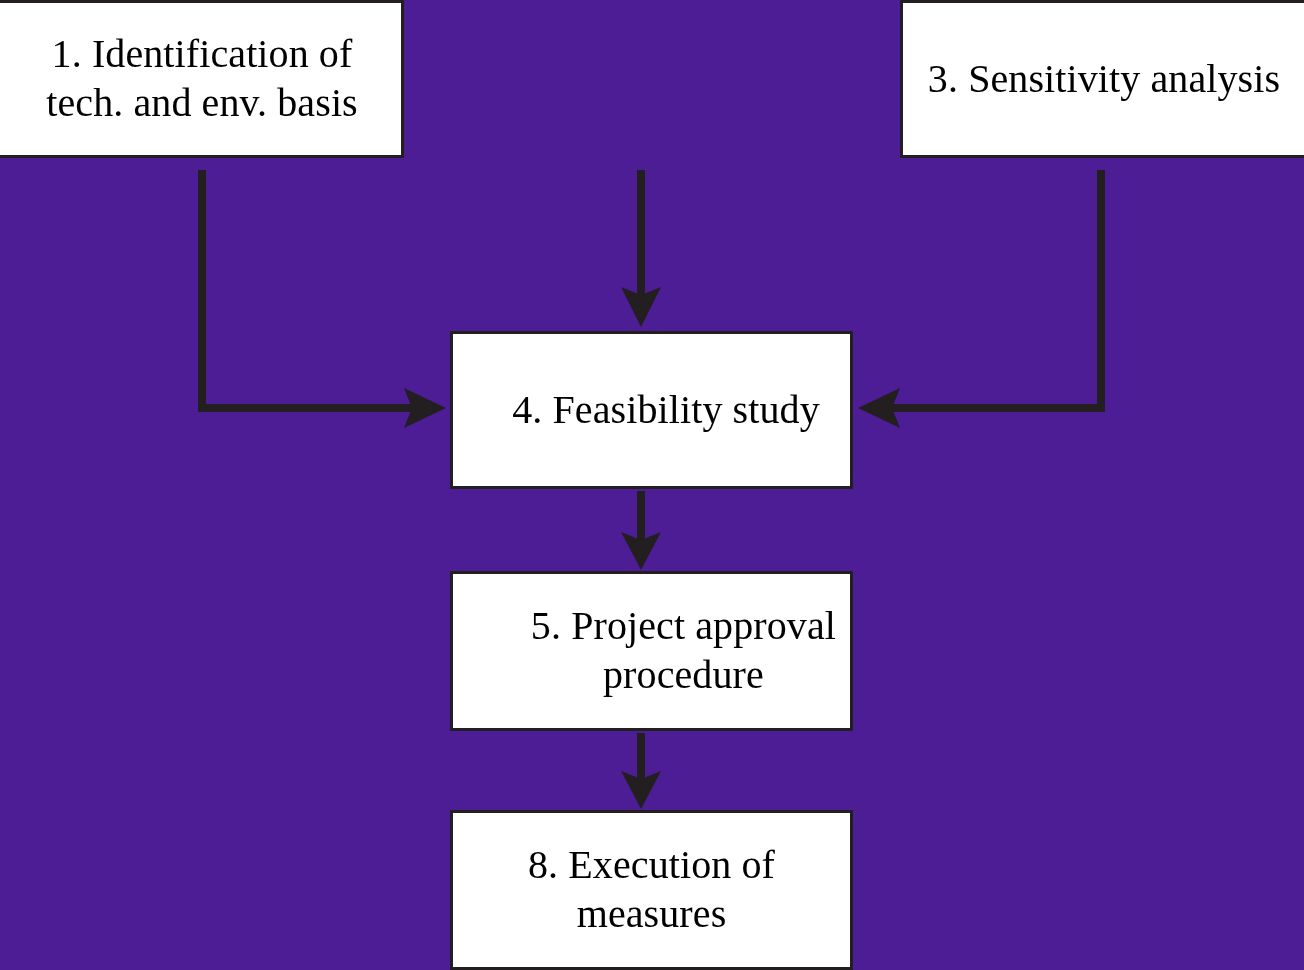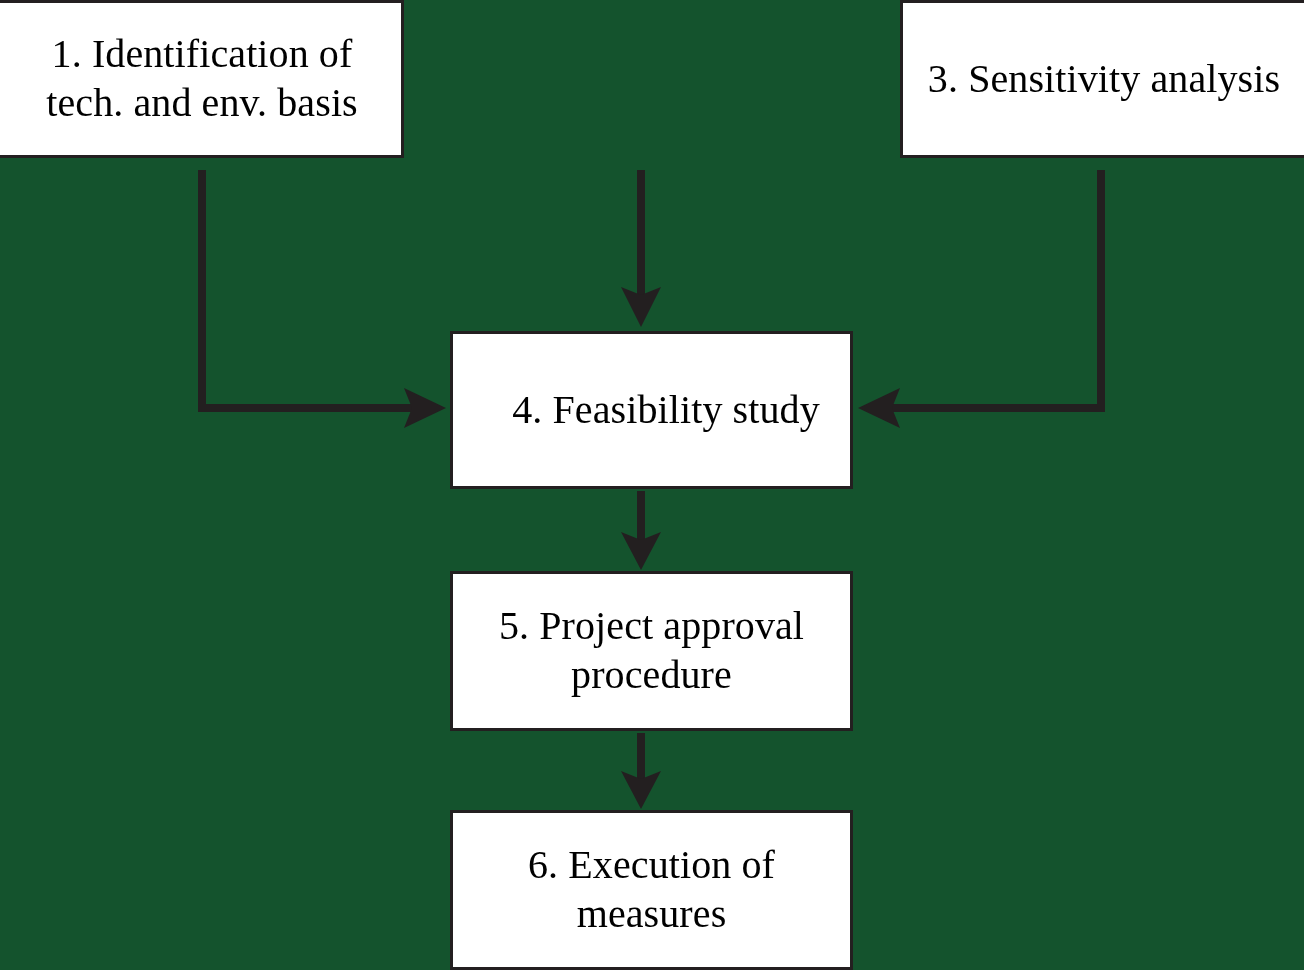--- a/index.html
+++ b/index.html
@@ -4,21 +4,21 @@
 <style>
   html, body {
     margin: 0;
     padding: 0;
     background: #ffffff;
   }
   #canvas {
     position: relative;
     width: 1304px;
     height: 970px;
-    background: #14532d;
+    background: #4c1d95;
     overflow: hidden;
     font-family: "Liberation Serif", "DejaVu Serif", serif;
   }
   .node {
     position: absolute;
     box-sizing: border-box;
     border: 3px solid #231f20;
     background: #ffffff;
     display: flex;
     align-items: center;
@@ -32,21 +32,21 @@
   .node .label {
     display: block;
     padding: 0 14px;
     white-space: pre-line;
   }
   
   #node-1 { left: -20px;  top: 0px;   width: 424px; height: 158px; }
   #node-2 { left: 450px;  top: 0px;   width: 403px; height: 158px; }
   #node-3 { left: 900px;  top: 0px;   width: 424px; height: 158px; }
   #node-4 { left: 450px;  top: 331px; width: 403px; height: 158px; padding-left: 29px; }
-  #node-5 { left: 450px;  top: 571px; width: 403px; height: 160px; }
+  #node-5 { left: 450px;  top: 571px; width: 403px; height: 160px; justify-content: flex-end; }
   #node-6 { left: 450px;  top: 810px; width: 403px; height: 160px; }
 
   #node-1 .label { padding-left: 34px; }
   #node-3 .label { padding-right: 30px; }
 
   .edge-layer {
     position: absolute;
     left: 0;
     top: 0;
     width: 1304px;
@@ -111,17 +111,17 @@
   <div class="node" id="node-4">
     <span class="label">4. Feasibility study</span>
   </div>
 
   <div class="node" id="node-5">
     <span class="label">5. Project approval
 procedure</span>
   </div>
 
   <div class="node" id="node-6">
-    <span class="label">6. Execution of
+    <span class="label">8. Execution of
 measures</span>
   </div>
 
 </div>
 
 </body></html>

